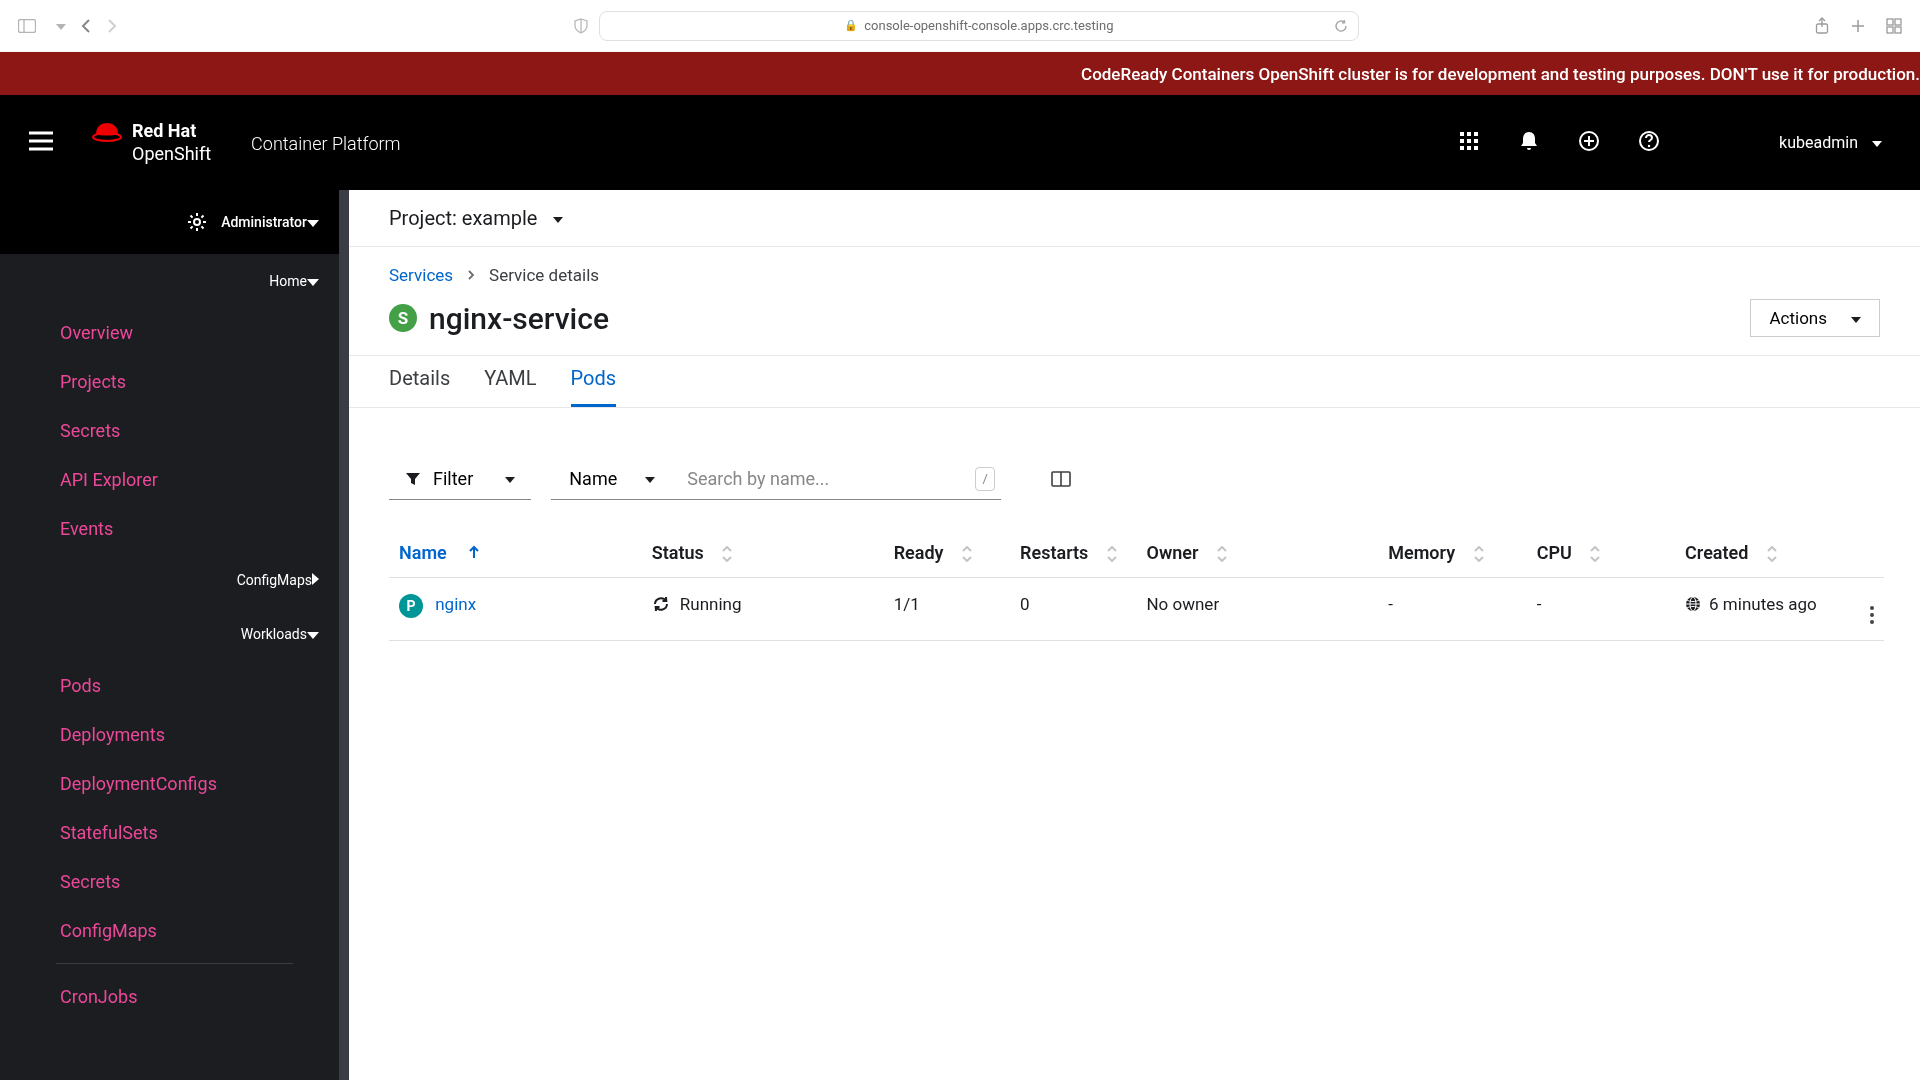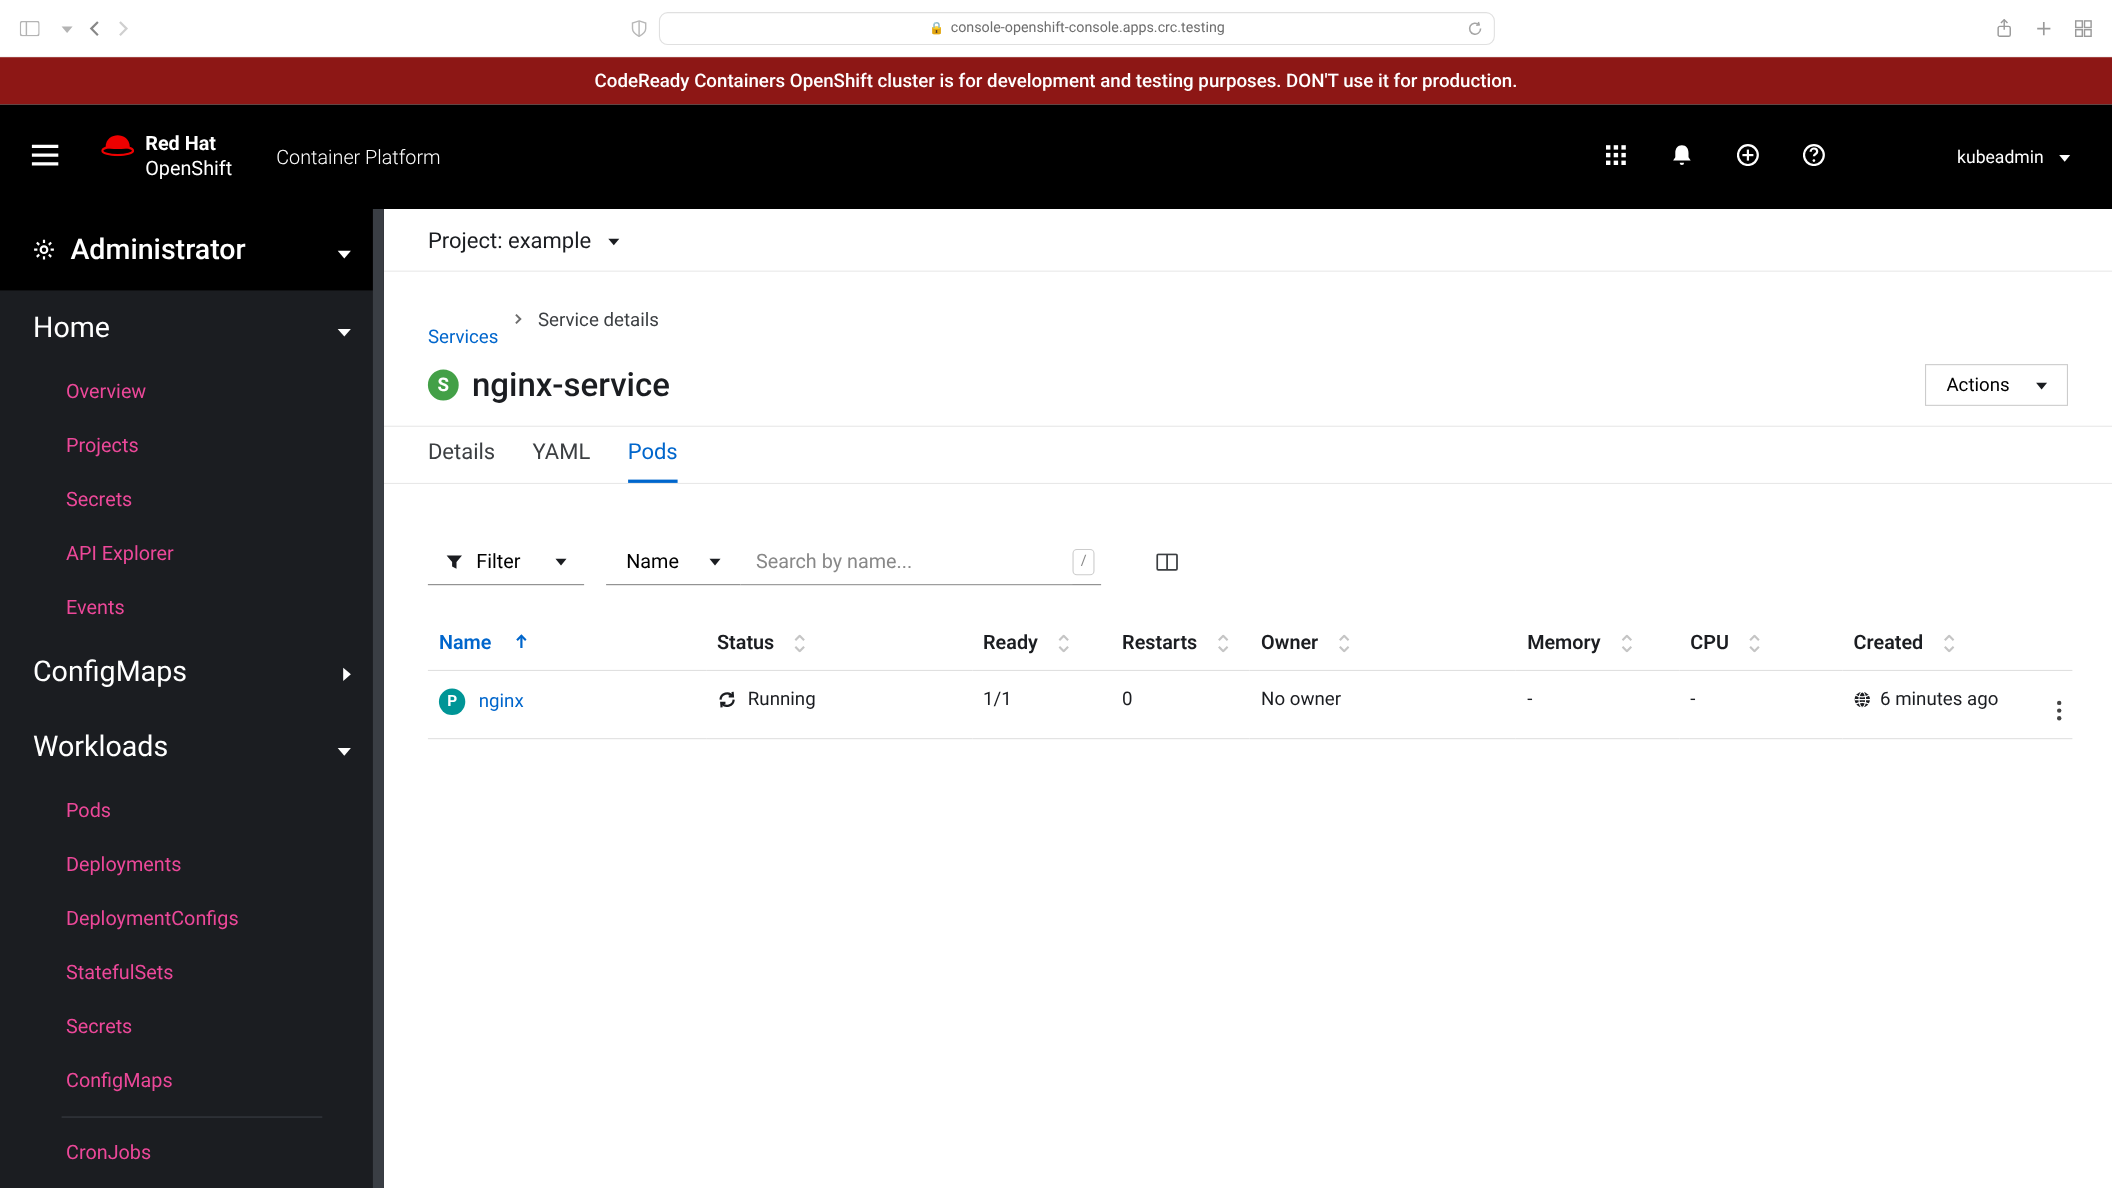--- a/index.html
+++ b/index.html
@@ -9,58 +9,58 @@
 .browser-chrome { height: 52px; display: flex; align-items: center; padding: 0 18px; gap: 14px; background: #fff; border-bottom: 1px solid rgba(0,0,0,0.04); }
 .chrome-left { display: flex; align-items: center; gap: 14px; color: #9a9a9a; }
 .chrome-center { flex: 1; display: flex; align-items: center; justify-content: center; gap: 10px; }
 .addr-bar { flex: 0 0 760px; height: 30px; border: 1px solid #e0e0e0; border-radius: 8px; display: flex; align-items: center; padding: 0 12px; color: #6d6d6d; font-size: 13px; justify-content: center; gap: 6px; position: relative; }
 .addr-bar .lock { font-size: 11px; }
 .addr-bar .refresh { position: absolute; right: 10px; }
 .chrome-right { display: flex; align-items: center; gap: 20px; color: #9a9a9a; }
 .svg-icon { display: inline-flex; }
 
 
-.banner { height: 43px; background: #8d1715; color: #fff; display: flex; align-items: center; justify-content: center; font-size: 17px; font-weight: 500; }
+.banner { height: 43px; background: #8d1715; color: #fff; display: flex; align-items: center; justify-content: flex-end; font-size: 17px; font-weight: 500; }
 
 
 .masthead { height: 95px; background: #000; color: #fff; display: flex; align-items: center; padding: 0 38px 0 28px; }
 .hamburger { margin-right: 38px; cursor: pointer; }
 .logo-block { display: flex; align-items: flex-start; gap: 12px; }
 .redhat-fedora { width: 28px; height: 20px; position: relative; }
 .fedora-svg { display: block; }
 .logo-text { line-height: 1.25; }
 .logo-line1 { font-weight: 700; font-size: 18px; }
 .logo-line2 { font-weight: 400; font-size: 18px; }
 .logo-line3 { font-weight: 300; font-size: 18px; margin-left: 40px; margin-top: 2px; }
 .masthead-right { margin-left: auto; display: flex; align-items: center; gap: 40px; font-size: 16px; }
 .user-menu { display: flex; align-items: center; gap: 8px; cursor: pointer; margin-left: 80px; }
 
 
 .shell { display: flex; height: calc(1080px - 52px - 43px - 95px); }
 
 
 .sidebar { width: 349px; background: #1b1d21; color: #fff; overflow-y: auto; position: relative; }
 .sidebar::after { content: ""; position: absolute; top: 0; right: 0; width: 10px; height: 100%; background: #3a3e44; }
-.nav-section-hdr { display: flex; align-items: center; justify-content: space-between; padding: 19px 30px; font-size: 26px; cursor: pointer; }
+.nav-section-hdr { display: flex; align-items: center; justify-content: flex-end; padding: 19px 30px; font-size: 14px; cursor: pointer; }
 .perspective { background: #000; }
 .perspective .nav-section-hdr { font-weight: 500; padding: 22px 30px; }
 .nav-section-hdr .left { display: flex; align-items: center; gap: 14px; }
 .nav-item { padding: 14px 30px 14px 60px; font-size: 18px; cursor: pointer; color: #ec4899; }
 .nav-divider { height: 1px; background: #3a3e44; margin: 8px 56px 8px 56px; }
 .caret-down::after { content: ""; display: inline-block; border-left: 6px solid transparent; border-right: 6px solid transparent; border-top: 7px solid currentColor; }
 .caret-right::after { content: ""; display: inline-block; border-top: 6px solid transparent; border-bottom: 6px solid transparent; border-left: 7px solid currentColor; }
 .caret-down-sm::after { content: ""; display: inline-block; border-left: 5px solid transparent; border-right: 5px solid transparent; border-top: 6px solid currentColor; margin-left: 6px; vertical-align: middle; }
 .gear-icon-wrap { display: inline-flex; }
 
 
 .main { flex: 1; background: #fff; overflow-y: auto; }
 .project-bar { padding: 16px 40px; font-size: 20px; color: #1b1d21; display: flex; align-items: center; gap: 10px; }
 .divider { height: 1px; background: #e8e8e8; }
 .breadcrumb { padding: 18px 40px 0; font-size: 17px; color: #3c3f42; display: flex; align-items: center; gap: 14px; }
-.breadcrumb a { color: #06c; text-decoration: none; margin-top: 32px; }
+.breadcrumb a { color: #06c; text-decoration: none; }
 .title-row { display: flex; align-items: center; justify-content: space-between; padding: 14px 40px 18px; }
 .title-left { display: flex; align-items: center; gap: 12px; }
 .badge-s { width: 28px; height: 28px; border-radius: 50%; background: #43a047; color: #fff; display: flex; align-items: center; justify-content: center; font-weight: 700; font-size: 17px; }
 .page-title { font-size: 30px; font-weight: 500; color: #1b1d21; }
 .actions-btn { border: 1px solid #ccc; background: #fff; padding: 8px 18px; font-size: 17px; display: flex; align-items: center; gap: 18px; cursor: pointer; }
 
 .tabs { display: flex; gap: 34px; padding: 0 40px; }
 .tab { padding: 10px 0 14px; font-size: 20px; color: #3c3f42; cursor: pointer; border-bottom: 3px solid transparent; }
 .tab.active { color: #06c; border-bottom-color: #06c; }
 

